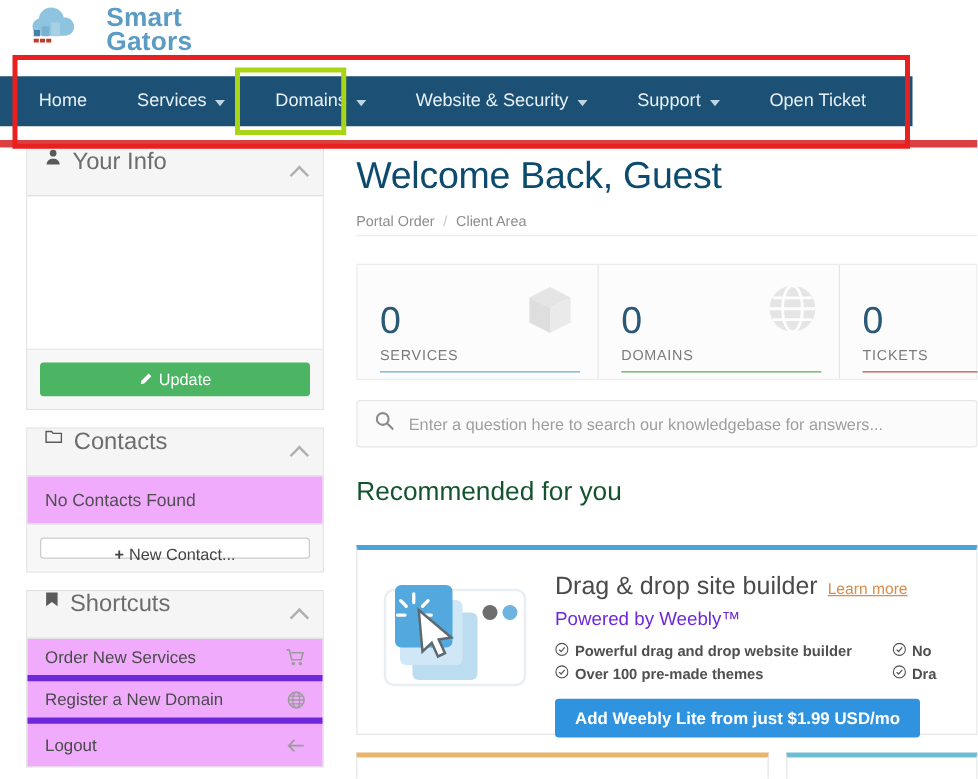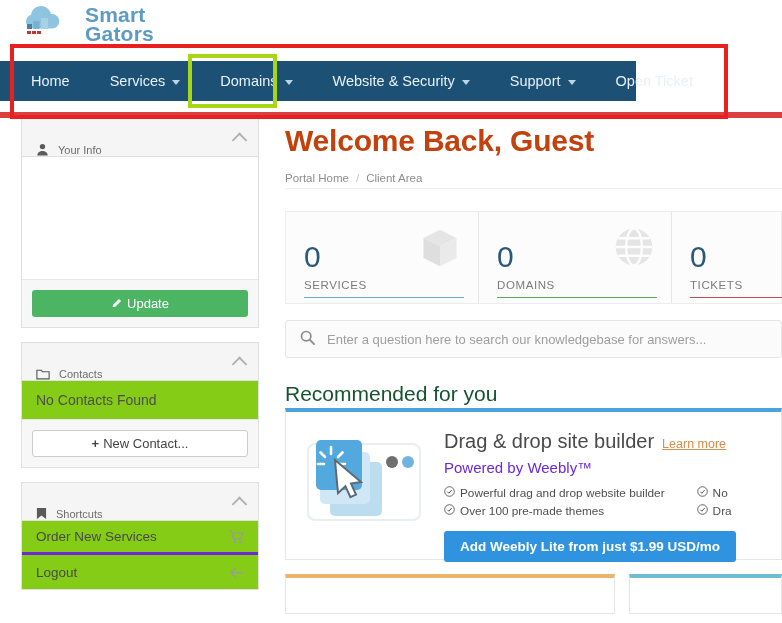--- a/index.html
+++ b/index.html
@@ -15,21 +15,21 @@
   
   .header { position: absolute; left: 0; top: 0; width: 782px; height: 61px; background:#fff; }
   .logo { position: absolute; left: 25px; top: 2px; display: flex; align-items: flex-start; }
   .logo-mark { position: relative; width: 58px; height: 40px; }
   .logo-text { margin-left: 2px; padding-top: 3px; line-height: 0.92; }
   .logo-text .l1 { font-size: 21px; color:#5b9bc4; font-weight: 700; letter-spacing:.2px; display:block; }
   .logo-text .l2 { font-size: 21px; color:#5b9bc4; font-weight: 700; letter-spacing:.2px; display:block; }
 
   
   .navbar {
-    position: absolute; left: 0; top: 61px; width: 636px; height: 40px;
+    position: absolute; left: 0; top: 61px; width: 730px; height: 40px;
     background:#1c5175;
   }
   .nav-items { display:flex; align-items:center; height:40px; padding-left: 31px; }
   .nav-item {
     color:#e8f1f7; font-size:14.5px; line-height:40px;
     padding: 0 0; margin-right: 40px; white-space: nowrap;
     display:flex; align-items:center; gap:7px; cursor:pointer;
   }
   .nav-item.highlighted { margin-right: 40px; }
   .caret {
@@ -51,55 +51,55 @@
   .red-strip { position:absolute; left:0; top:112px; width:782px; height:6px; background:#d9403f; }
 
   
   .content { position:absolute; left:0; top:118px; width:782px; height:505px; }
 
   
   .sidebar { position:absolute; left:21px; top:0px; width:238px; }
   .panel { background:#fff; border:1px solid #e0e0e0; margin-bottom:14px; }
   .panel-head {
     background:#f5f5f5; border-bottom:1px solid #e0e0e0;
-    height:38px; display:flex; align-items:flex-end; padding:0 14px;
-    color:#6d6d6d; font-size:11px; position:relative;
+    height:38px; display:flex; align-items:flex-start; padding:0 14px;
+    color:#6d6d6d; font-size:19px; position:relative;
   }
   .panel-head .ph-icon { margin-right:9px; display:flex; align-items:center; color:#555; }
   .chev {
     position:absolute; right:13px; top:50%; width:11px; height:11px;
     border-left:2px solid #b0b0b0; border-top:2px solid #b0b0b0;
     transform: translateY(-30%) rotate(45deg);
   }
-  .panel-body { background:#84cc16; }
+  .panel-body { background:#f0abfc; }
   .your-info-body { height:122px; background:#fff; }
   .panel-foot { background:#f7f7f7; border-top:1px solid #e8e8e8; padding:10px; }
   .btn-update {
     display:block; width:100%; height:27px; line-height:27px;
     background:#4bb563; color:#fff; font-size:13px; text-align:center;
     border:none; border-radius:3px; cursor:pointer;
   }
   .contacts-empty { padding:11px 14px; font-size:14px; color:#4f4f4f; }
   .btn-newcontact {
-    display:block; width:100%; height:27px; line-height:25px;
+    display:block; width:100%; height:17px; line-height:25px;
     background:#fff; color:#444; font-size:13px; text-align:center;
     border:1px solid #cccccc; border-radius:3px; cursor:pointer;
   }
   .shortcut-item {
     display:flex; align-items:center; justify-content:space-between;
-    padding:0 14px; height:34px; border-bottom:3px solid #6d28d9;
+    padding:0 14px; height:34px; border-bottom:5px solid #6d28d9;
     font-size:13.5px; color:#4a4a4a; cursor:pointer;
   }
   .shortcut-item:last-child { border-bottom:none; }
   .shortcut-item .si-icon { color:#9b9b9b; display:flex; align-items:center; }
 
   
   .main { position:absolute; left:285px; top:0; width:497px; }
   .page-title {
-    font-size:30px; color:#c2410c; font-weight:700; letter-spacing:-0.2px;
+    font-size:30px; color:#0c4a6e; font-weight:400; letter-spacing:-0.2px;
     padding-top:6px; white-space:nowrap;
   }
   .breadcrumb { margin-top:14px; padding-bottom:4px; font-size:11.5px; color:#8d8d8d; border-bottom:1px solid #ededed;}
   .breadcrumb a { color:#8d8d8d; text-decoration:none; cursor:pointer; }
   .breadcrumb .sep { margin:0 7px; color:#c5c5c5; }
 
   
   .stats { display:flex; margin-top:22px; border:1px solid #ededed; background:#fcfcfc; height:93px; }
   .stat {
     position:relative; flex:0 0 193px; padding:30px 18px 0 18px;
@@ -121,33 +121,33 @@
   }
   .kb-search input {
     flex:1; border:none; outline:none; background:transparent;
     font-size:13px; color:#5c5c5c; font-family:"Liberation Sans", sans-serif;
   }
   .kb-search input::placeholder { color:#9e9e9e; }
 
   
   .sec-title { margin-top:24px; font-size:21px; color:#14532d; font-weight:400; }
   .promo {
-    margin-top:2px; border:1px solid #e6e6e6; border-top:4px solid #4ba3dd;
+    margin-top:30px; border:1px solid #e6e6e6; border-top:4px solid #4ba3dd;
     background:#fff; padding:18px 4px 18px 18px; display:flex; gap:20px; height:152px;
   }
   .promo-art { flex:0 0 120px; position:relative; height:100px; }
   .promo-body { flex:1; min-width:0; }
   .promo-title { font-size:20px; color:#4a4a4a; white-space:nowrap; }
   .promo-title .learn {
     font-size:12.5px; color:#d98b4a; text-decoration:underline; margin-left:8px; cursor:pointer;
   }
   .promo-sub { font-size:15px; color:#6d28d9; margin-top:6px; }
   .promo-feats { display:flex; margin-top:10px; gap:32px; }
   .feat-col { white-space:nowrap; }
-  .feat { font-size:11.8px; color:#4f4f4f; display:flex; align-items:center; gap:5px; margin-bottom:4px; }
+  .feat { font-size:11.8px; color:#4f4f4f; display:flex; align-items:center; gap:5px; margin-bottom:4px;font-weight:bold; }
   .btn-weebly {
     margin-top:9px; display:inline-block; background:#2f93e0; color:#fff;
     font-size:13.5px; font-weight:700; padding:8px 16px; border:none; border-radius:3px;
     cursor:pointer; white-space:nowrap;
   }
 
   
   .bottom-row { display:flex; gap:14px; margin-top:14px; }
   .bottom-card { height:40px; border:1px solid #e6e6e6; background:#fff; }
   .bc-orange { flex:0 0 330px; border-top:4px solid #e8b56a; }
@@ -272,38 +272,48 @@
             <span>Order New Services</span>
             <span class="si-icon">
               <svg width="15" height="14" viewBox="0 0 16 15">
                   <path d="M0 1h2.6l2 8.4h8.2l1.6-6H4.2" fill="none" stroke="#9b9b9b" stroke-width="1.4"></path>
                   <circle cx="6" cy="12.6" r="1.5" fill="#9b9b9b"></circle>
                   <circle cx="12" cy="12.6" r="1.5" fill="#9b9b9b"></circle>
                 </svg>
             </span>
           </div>
           <div class="shortcut-item">
+            <span>Register a New Domain</span>
+            <span class="si-icon">
+              <svg width="14" height="14" viewBox="0 0 16 16">
+                  <circle cx="8" cy="8" r="7.2" fill="none" stroke="#9b9b9b" stroke-width="1.4"></circle>
+                  <ellipse cx="8" cy="8" rx="3.2" ry="7.2" fill="none" stroke="#9b9b9b" stroke-width="1.2"></ellipse>
+                  <path d="M1 8h14M2.2 4.4h11.6M2.2 11.6h11.6" stroke="#9b9b9b" stroke-width="1.2"></path>
+                </svg>
+            </span>
+          </div>
+          <div class="shortcut-item">
             <span>Logout</span>
             <span class="si-icon">
               <svg width="15" height="13" viewBox="0 0 16 14">
                   <path d="M15 7H2M7 2L2 7l5 5" fill="none" stroke="#9b9b9b" stroke-width="1.5"></path>
                 </svg>
             </span>
           </div>
         </div>
       </div>
 
     </div>
 
     <div class="main">
 
       <div class="page-title">Welcome Back, Guest</div>
 
       <div class="breadcrumb">
-        <a>Portal Home</a><span class="sep">/</span><a>Client Area</a>
+        <a>Portal Order</a><span class="sep">/</span><a>Client Area</a>
       </div>
 
       <div class="stats">
         <div class="stat">
           <div class="stat-num">0</div>
           <div class="stat-label">SERVICES</div>
           <div class="stat-rule" style="background:#6aa9d0"></div>
           <div class="stat-icon">
             <svg width="44" height="44" viewBox="0 0 48 48">
                 <path d="M24 4l18 9-18 9L6 13z" fill="#cfcfcf"></path>

